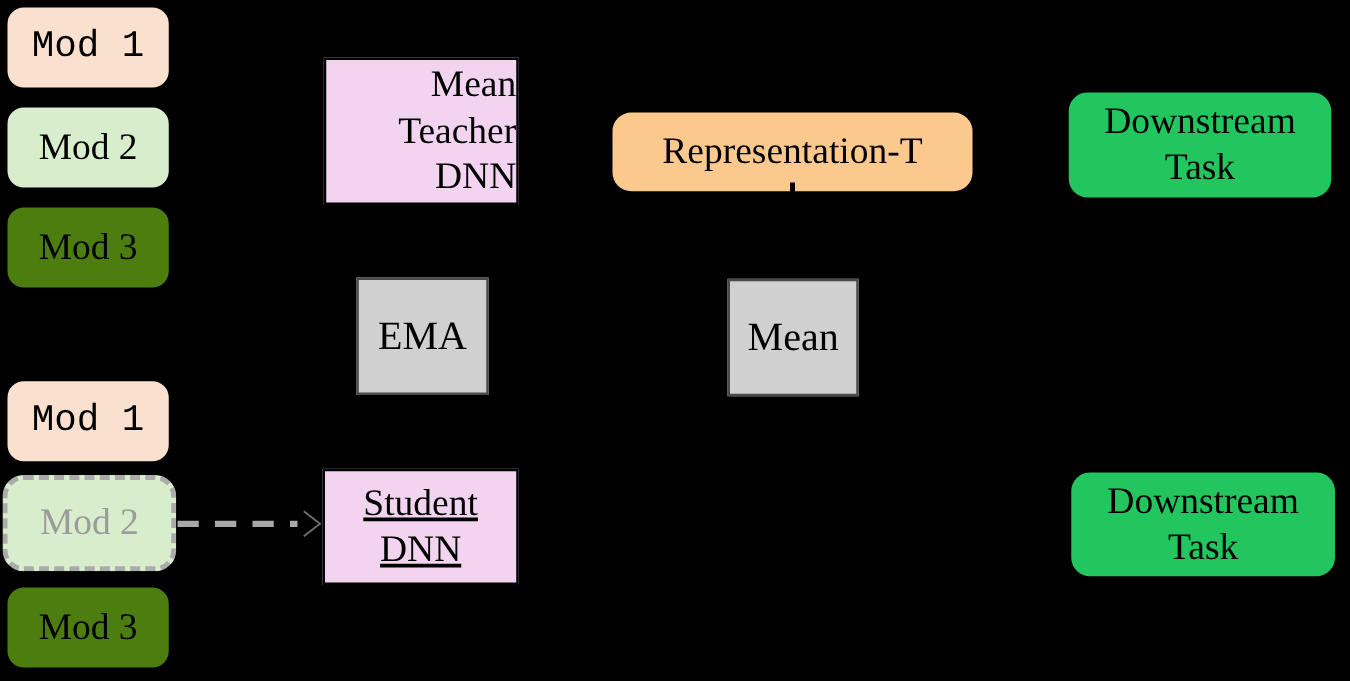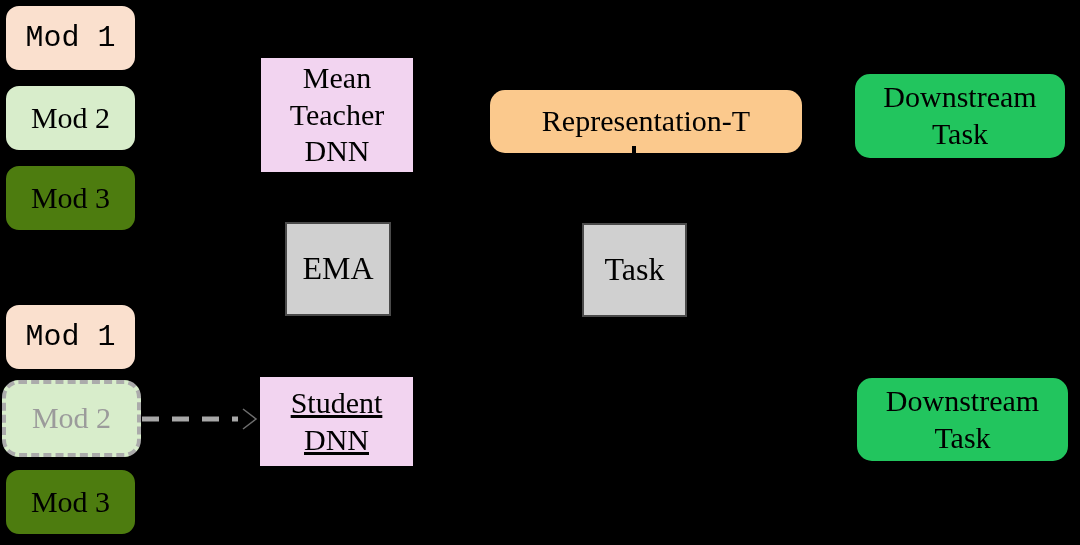--- a/index.html
+++ b/index.html
@@ -79,24 +79,24 @@
 
   <div class="box mod mod-peach" style="left:4px; top:303px;">Mod 1</div>
   <div class="box mod-dashed">Mod 2</div>
   <div class="box mod mod-blue" style="left:4px; top:468px;">Mod 3</div>
 
   <svg class="arrow-svg" width="125" height="30" viewBox="0 0 125 30">
     <line x1="2" y1="15" x2="98" y2="15" stroke="#A8A8A8" stroke-width="5" stroke-dasharray="17 13"></line>
     <path d="M103 5 L116 15 L103 25" fill="none" stroke="#6e6e6e" stroke-width="1.5"></path>
   </svg>
 
-  <div class="box rect-plum" style="left:259px; top:56px; width:156px; height:118px;">Mean Teacher DNN</div>
+  <div class="box rect-plum" style="left:259px; top:46px; width:156px; height:118px;text-align:right;">Mean Teacher DNN</div>
   <div class="box rect-gray" style="left:285px; top:222px; width:106px; height:94px;text-align:right;">EMA</div>
   <div class="box rect-plum" style="left:258px; top:375px; width:157px; height:93px;text-decoration:underline;">Student DNN</div>
 
-  <div class="box pill-orange" style="left:490px; top:90px; width:312px; height:63px;">Representation-T</div>
+  <div class="box pill-orange" style="left:490px; top:90px; width:288px; height:63px;">Representation-T</div>
   <div class="arrow-tick"></div>
-  <div class="box rect-gray" style="left:582px; top:223px; width:105px; height:94px;">Task</div>
+  <div class="box rect-gray" style="left:582px; top:223px; width:105px; height:94px;">Mean</div>
 
   <div class="box pill-yellow" style="left:853px; top:72px; width:214px; height:88px;">Downstream Task</div>
   <div class="box pill-yellow" style="left:855px; top:376px; width:215px; height:87px;">Downstream Task</div>
 
 </div>
 
 </body></html>

